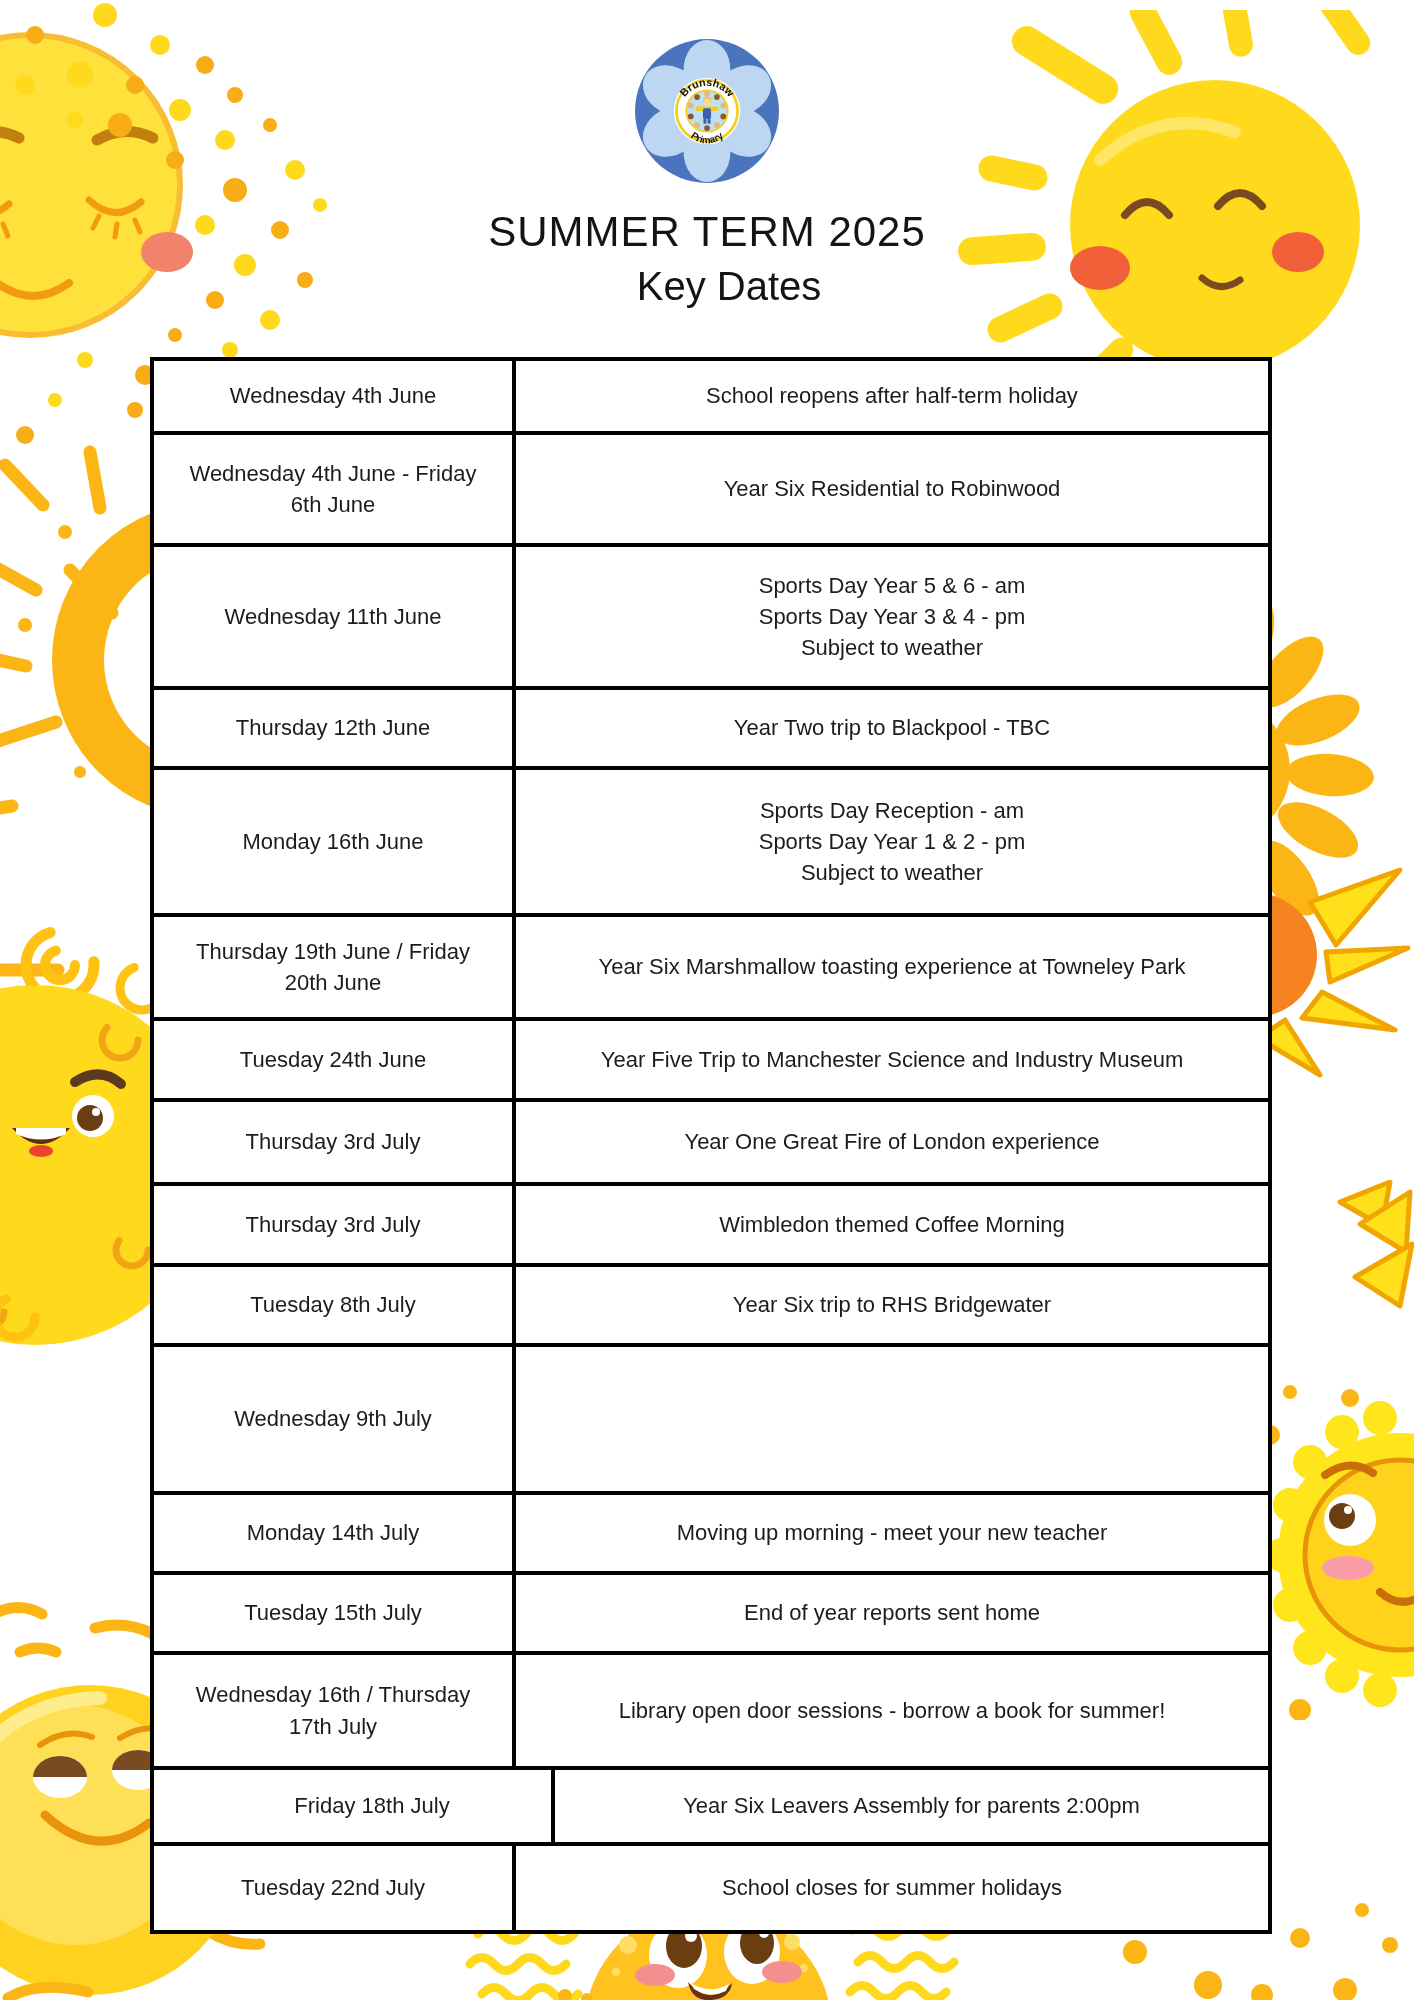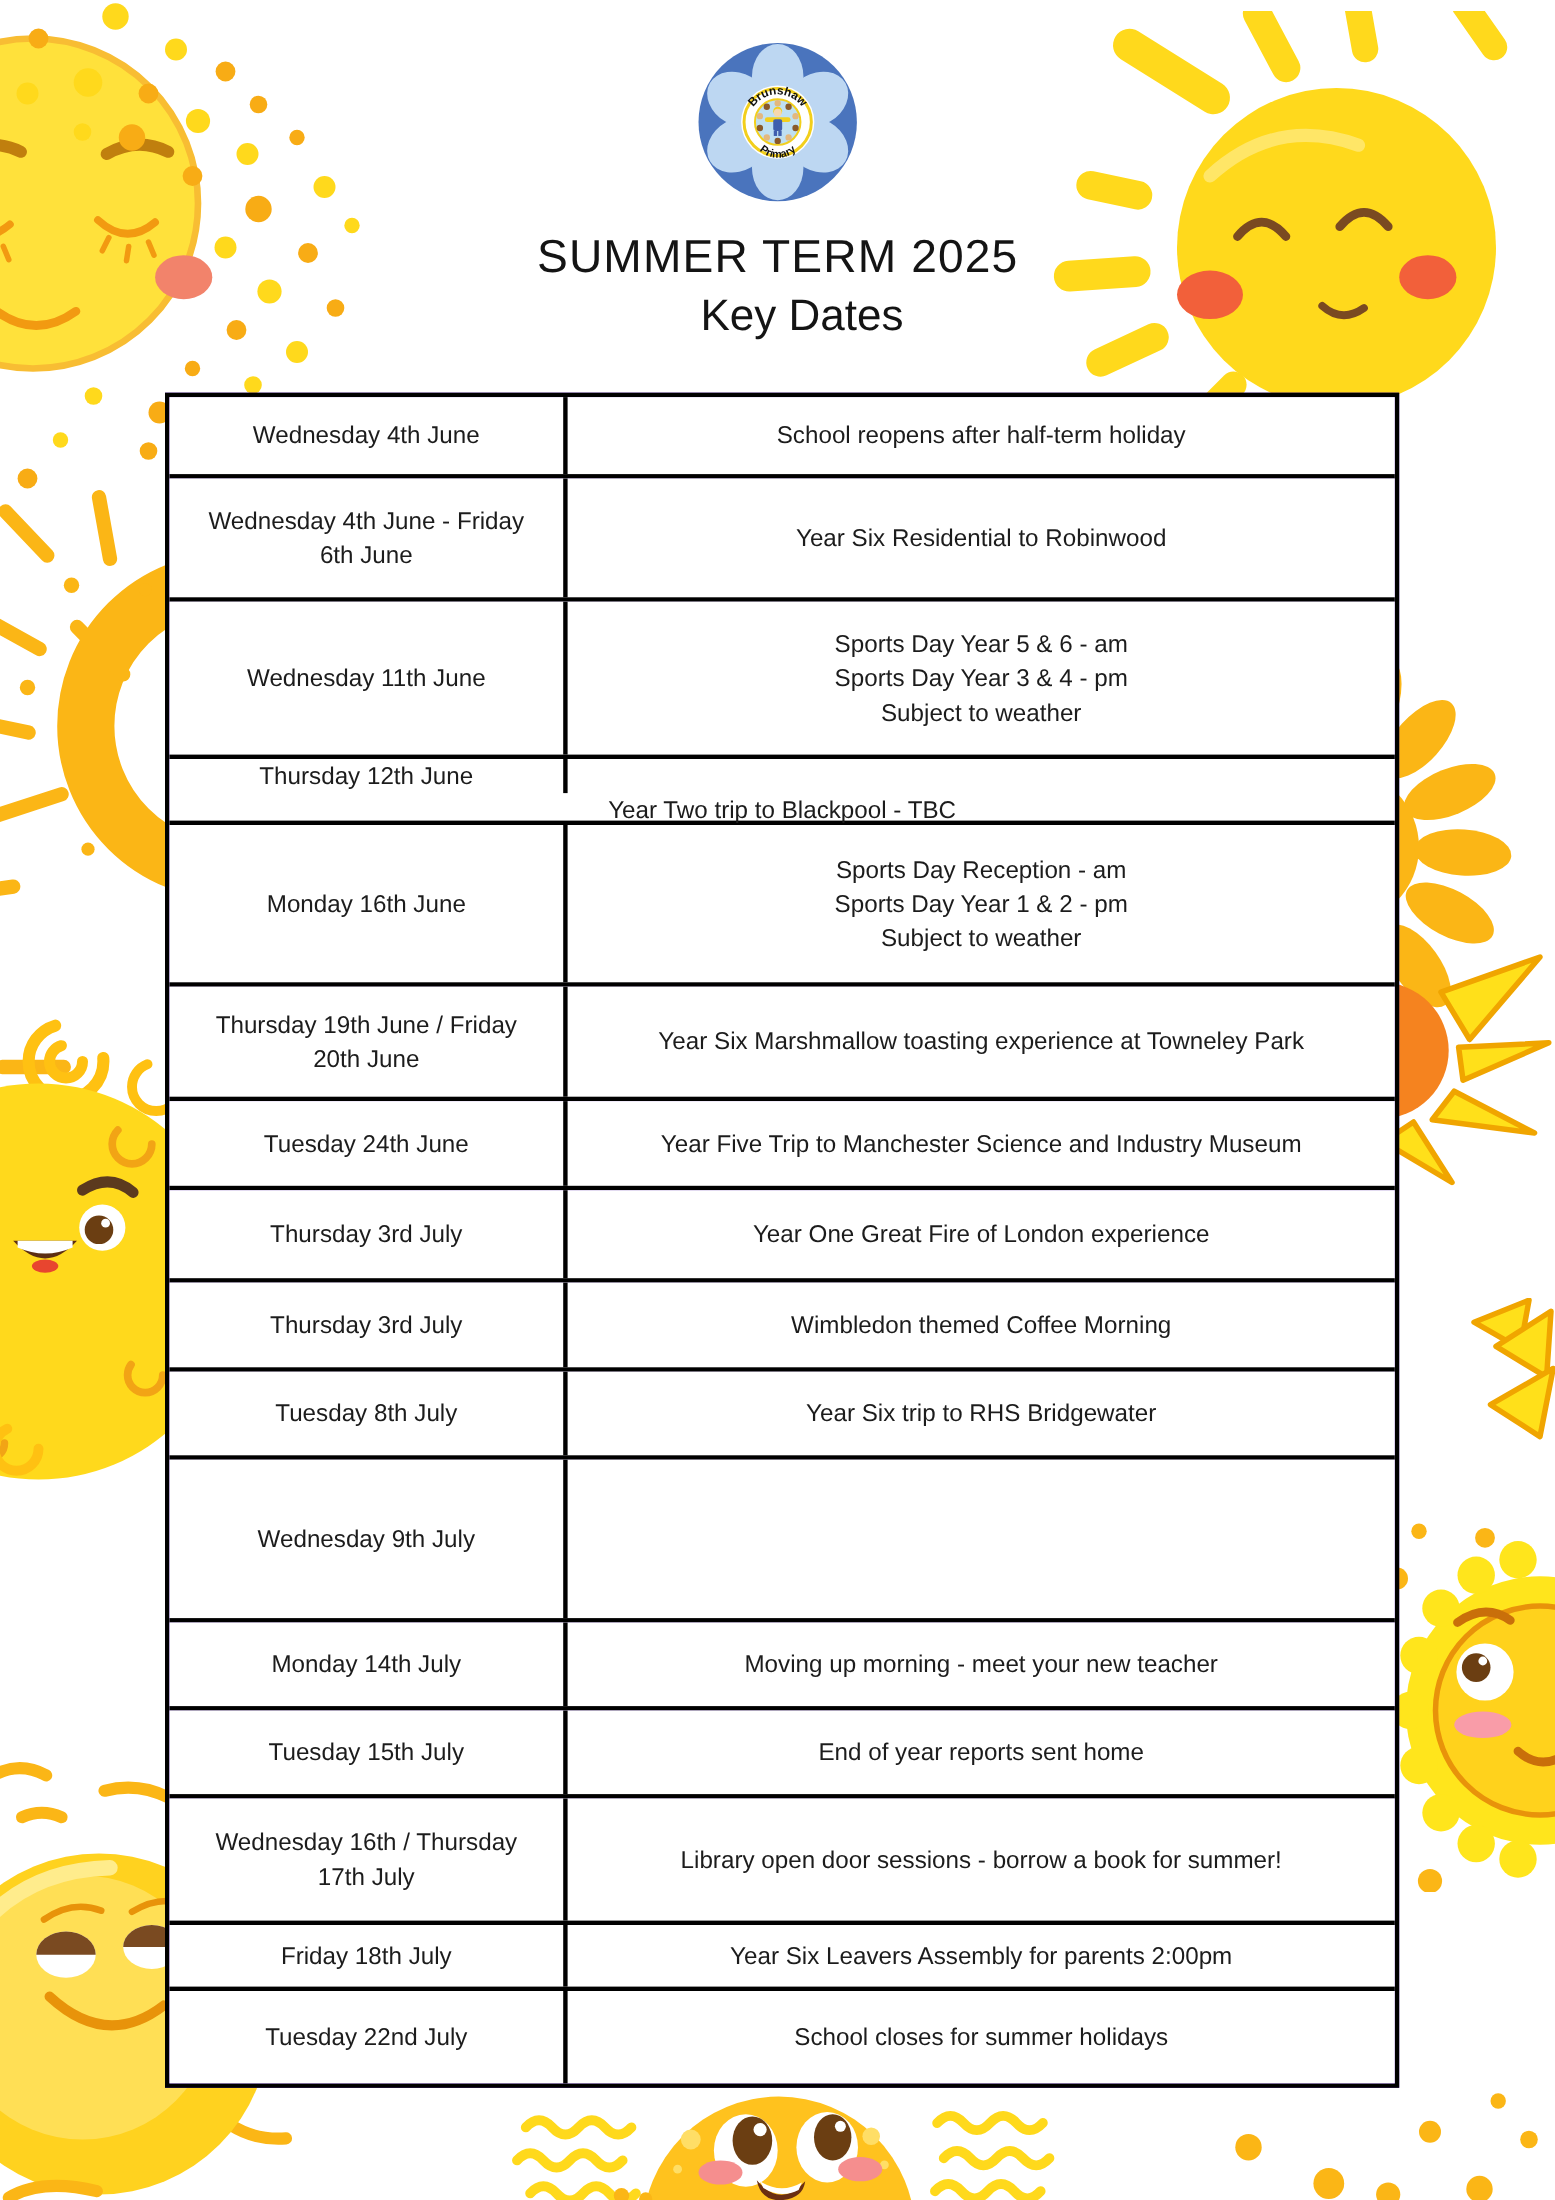--- a/index.html
+++ b/index.html
@@ -336,21 +336,21 @@
       </div>
     </div>
     <div class="trow" style="height: 143px;">
       <div class="cell date-cell">Wednesday 11th June</div>
       <div class="cell event-cell">
         <div>Sports Day Year 5 &amp; 6 - am</div>
         <div>Sports Day Year 3 &amp; 4 - pm</div>
         <div>Subject to weather</div>
       </div>
     </div>
-    <div class="trow" style="height: 60px; flex-direction: column;">
+    <div class="trow" style="height: 80px;">
       <div class="cell date-cell">Thursday 12th June</div>
       <div class="cell event-cell">
         <div>Year Two trip to Blackpool - TBC</div>
       </div>
     </div>
     <div class="trow" style="height: 147px;">
       <div class="cell date-cell">Monday 16th June</div>
       <div class="cell event-cell">
         <div>Sports Day Reception - am</div>
         <div>Sports Day Year 1 &amp; 2 - pm</div>
@@ -401,21 +401,21 @@
       <div class="cell event-cell">
         <div>End of year reports sent home</div>
       </div>
     </div>
     <div class="trow" style="height: 115px;">
       <div class="cell date-cell">Wednesday 16th / Thursday 17th July</div>
       <div class="cell event-cell">
         <div>Library open door sessions - borrow a book for summer!</div>
       </div>
     </div>
-    <div class="trow" style="height: 60px;">
+    <div class="trow" style="height: 76px; padding-left: 39px;">
       <div class="cell date-cell">Friday 18th July</div>
       <div class="cell event-cell">
         <div>Year Six Leavers Assembly for parents 2:00pm</div>
       </div>
     </div>
     <div class="trow" style="height: 84px;">
       <div class="cell date-cell">Tuesday 22nd July</div>
       <div class="cell event-cell">
         <div>School closes for summer holidays</div>
       </div>

